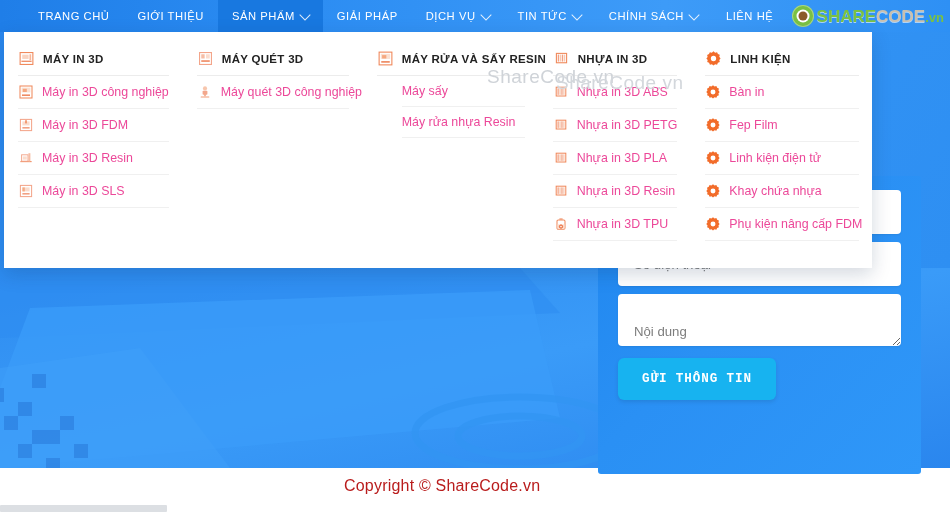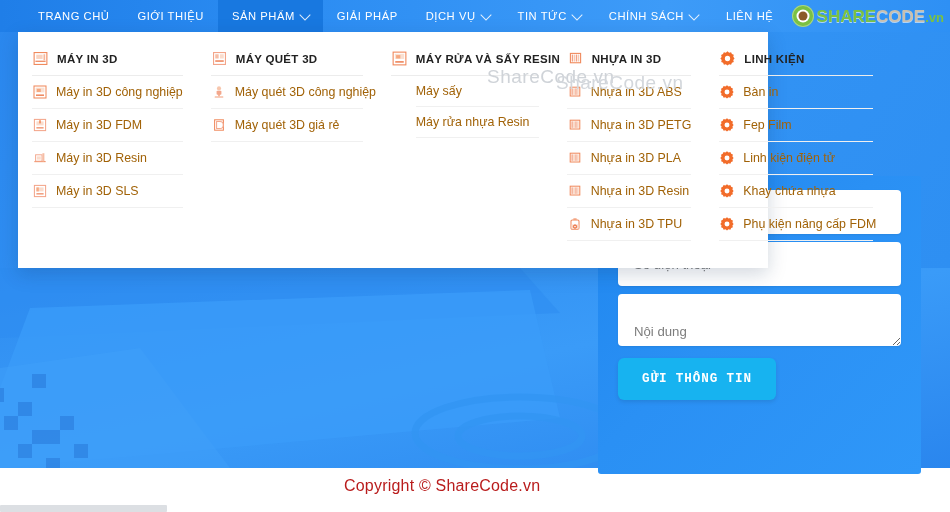--- a/index.html
+++ b/index.html
@@ -70,21 +70,21 @@
     background:#8b5a2b;
     box-shadow:0 0 0 2px #ffffff;
   }
   .brand-text{font-size:17px;font-weight:bold;letter-spacing:0px;line-height:1;}
   .bt-share{color:#7ac143;text-shadow:0 1px 0 rgba(255,255,255,.6);}
   .bt-code{color:#c9c0b0;text-shadow:0 1px 0 rgba(255,255,255,.6);}
   .bt-vn{color:#7ac143;font-size:13px;}
 
   
   .mega{
-    position:absolute;left:18px;top:32px;width:750px;height:236px;
+    position:absolute;left:4px;top:32px;width:868px;height:236px;
     background:#ffffff;box-shadow:0 6px 18px rgba(10,40,80,.18);
     display:flex;box-sizing:border-box;
     padding:8px 0 0 0;
     z-index:5;
   }
   .mega-col{
     box-sizing:border-box;
     padding:4px 14px 0 14px;
   }
   .c0{width:180px;} .c1{width:180px;} .c2{width:176px;} .c3{width:180px;} .c4{width:182px;}
@@ -93,21 +93,21 @@
     display:flex;align-items:center;gap:8px;
     padding:6px 0 8px 0;
     border-bottom:1px solid #ececec;
     color:#222;font-size:11.5px;font-weight:bold;letter-spacing:.3px;
     text-transform:uppercase;white-space:nowrap;
   }
   .col-item{
     display:flex;align-items:center;gap:8px;
     padding:8px 0;
     border-bottom:1px solid #f0f0f0;
-    color:#a16207;font-size:12.4px;white-space:nowrap;cursor:pointer;
+    color:#ec4899;font-size:12.4px;white-space:nowrap;cursor:pointer;
   }
   .col-item:last-child{border-bottom:1px solid #f0f0f0;}
   .col-item.noicon{padding-left:0;margin-left:25px;}
   .ico{width:16px;height:16px;flex:none;display:block;}
   .ico-hd{width:17px;height:17px;}
 
   
   .wm{
     position:absolute;color:#cfd3d8;font-weight:normal;
     letter-spacing:.5px;pointer-events:none;user-select:none;
@@ -275,27 +275,20 @@
       </div>
       <div class="col-item">
         <svg class="ico" viewBox="0 0 20 20">
           <circle cx="10" cy="5.5" r="2.6" fill="#f7c6ad"></circle>
           <rect x="7" y="8.5" width="6" height="5" rx="1" fill="#f3a78c"></rect>
           <rect x="9.2" y="13" width="1.6" height="2.6" fill="#f0906a"></rect>
           <rect x="4.5" y="15.4" width="11" height="1.8" rx=".6" fill="#f6bda5"></rect>
         </svg>
         <span>Máy quét 3D công nghiệp</span>
       </div>
-      <div class="col-item">
-        <svg class="ico" viewBox="0 0 20 20">
-          <rect x="4.5" y="3.5" width="11" height="13" fill="none" stroke="#f08a5d" stroke-width="1.3"></rect>
-          <path d="M7 5.5 h4 a2.6 2.6 0 0 1 0 9 H7z" fill="none" stroke="#f3a78c" stroke-width="1.3"></path>
-        </svg>
-        <span>Máy quét 3D giá rẻ</span>
-      </div>
     </div>
 
     <div class="mega-col c2">
       <div class="col-head">
         <svg class="ico ico-hd" viewBox="0 0 20 20">
           <rect x="2.5" y="2.5" width="15" height="15" fill="none" stroke="#f08a5d" stroke-width="1.3"></rect>
           <rect x="4.5" y="4.5" width="11" height="6" fill="#fae0d2"></rect>
           <path d="M5 13 h10 v2 H5z" fill="#ef8b63"></path>
           <rect x="6" y="6" width="5" height="4" fill="#f5a880"></rect>
         </svg>

